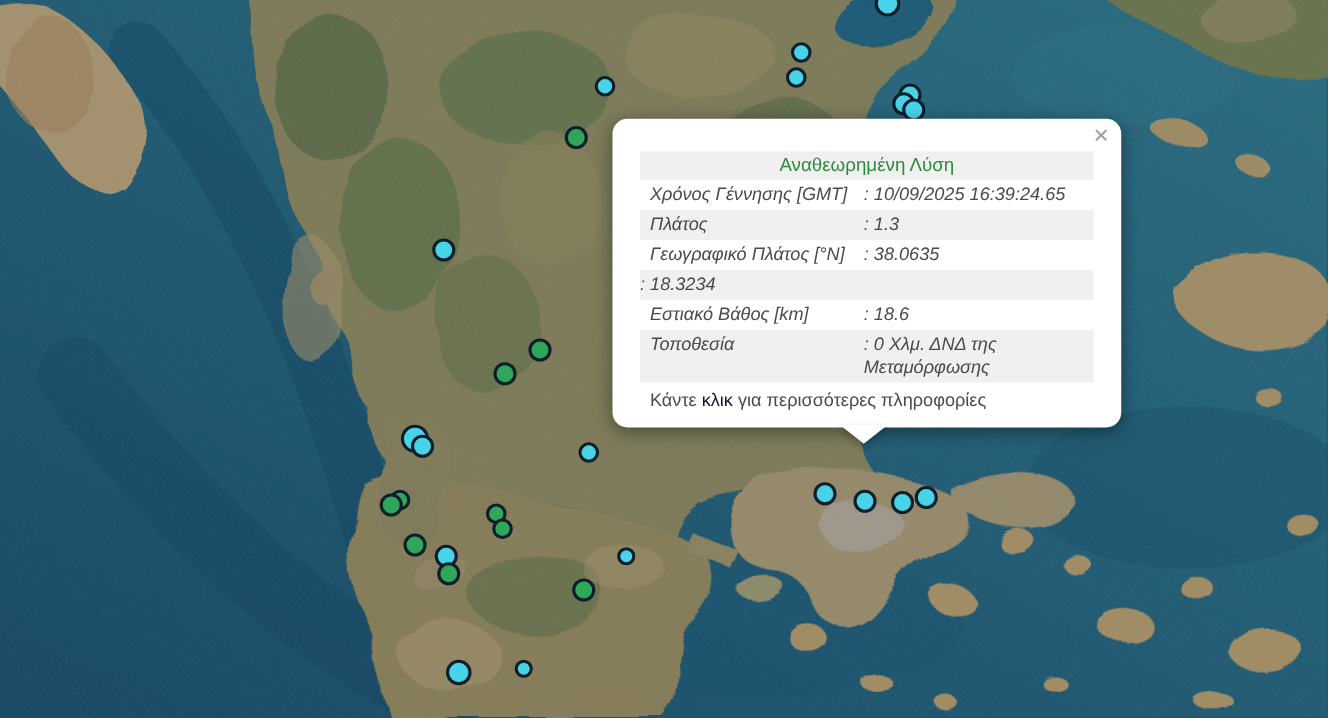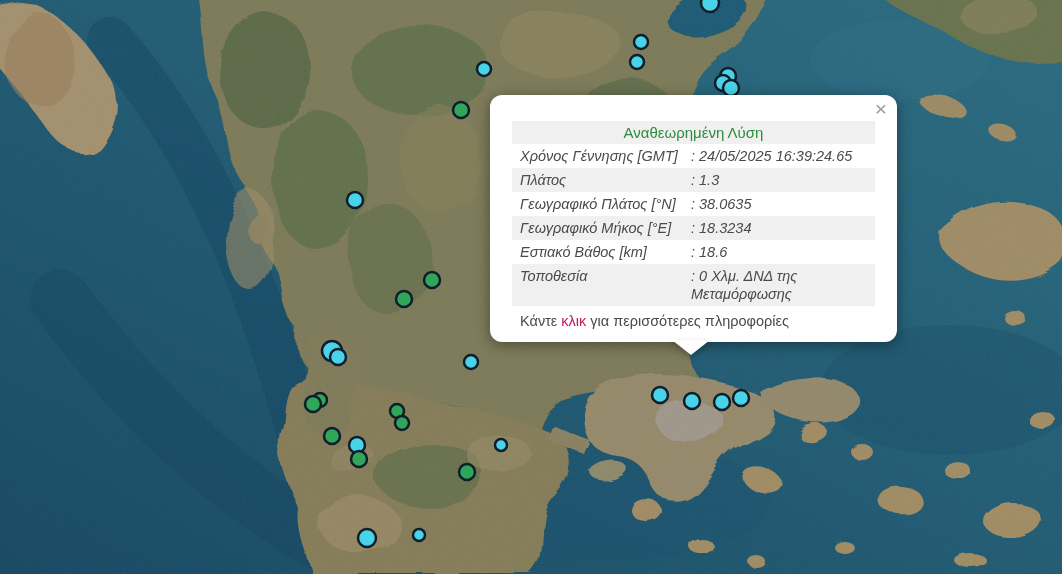--- a/index.html
+++ b/index.html
@@ -39,21 +39,21 @@
   .row{display:flex;font-style:italic;}
   .row:nth-child(odd){background:#f0f0f0;}
   .row:nth-child(even){background:#ffffff;}
   .row .lbl{
     flex:0 0 163px;padding:3px 8px 3px 8px;
   }
   .row .val{
     flex:1;padding:3px 0 3px 0;
   }
   .popup-footer{margin-top:6px;padding-left:8px;}
-  .popup-footer .link{color:#be185d;cursor:pointer;}
+  .popup-footer .link{color:#0f172a;cursor:pointer;}
 </style>
 </head>
 <body>
 
 <div class="map-stage">
 <svg width="1062" height="574" viewBox="0 0 1062 574" xmlns="http://www.w3.org/2000/svg">
   <defs>
     <linearGradient id="seaGrad" x1="0" y1="1" x2="1" y2="0">
       <stop offset="0" stop-color="#164763"></stop>
       <stop offset="0.5" stop-color="#1f5a72"></stop>
@@ -188,32 +188,31 @@
 
 <div class="popup">
   <div class="popup-tail"></div>
   <button class="popup-close">×</button>
 
   <div class="popup-table">
     <div class="popup-header">Αναθεωρημένη Λύση</div>
 
     <div class="row">
       <span class="lbl">Χρόνος Γέννησης [GMT]</span>
-      <span class="val">: 24/05/2025 16:39:24.65</span>
+      <span class="val">: 10/09/2025 16:39:24.65</span>
     </div>
     <div class="row">
       <span class="lbl">Πλάτος</span>
       <span class="val">: 1.3</span>
     </div>
     <div class="row">
       <span class="lbl">Γεωγραφικό Πλάτος [°N]</span>
       <span class="val">: 38.0635</span>
     </div>
     <div class="row">
-      <span class="lbl">Γεωγραφικό Μήκος [°E]</span>
       <span class="val">: 18.3234</span>
     </div>
     <div class="row">
       <span class="lbl">Εστιακό Βάθος [km]</span>
       <span class="val">: 18.6</span>
     </div>
     <div class="row">
       <span class="lbl">Τοποθεσία</span>
       <span class="val">: 0 Χλμ. ΔΝΔ της Μεταμόρφωσης</span>
     </div>

